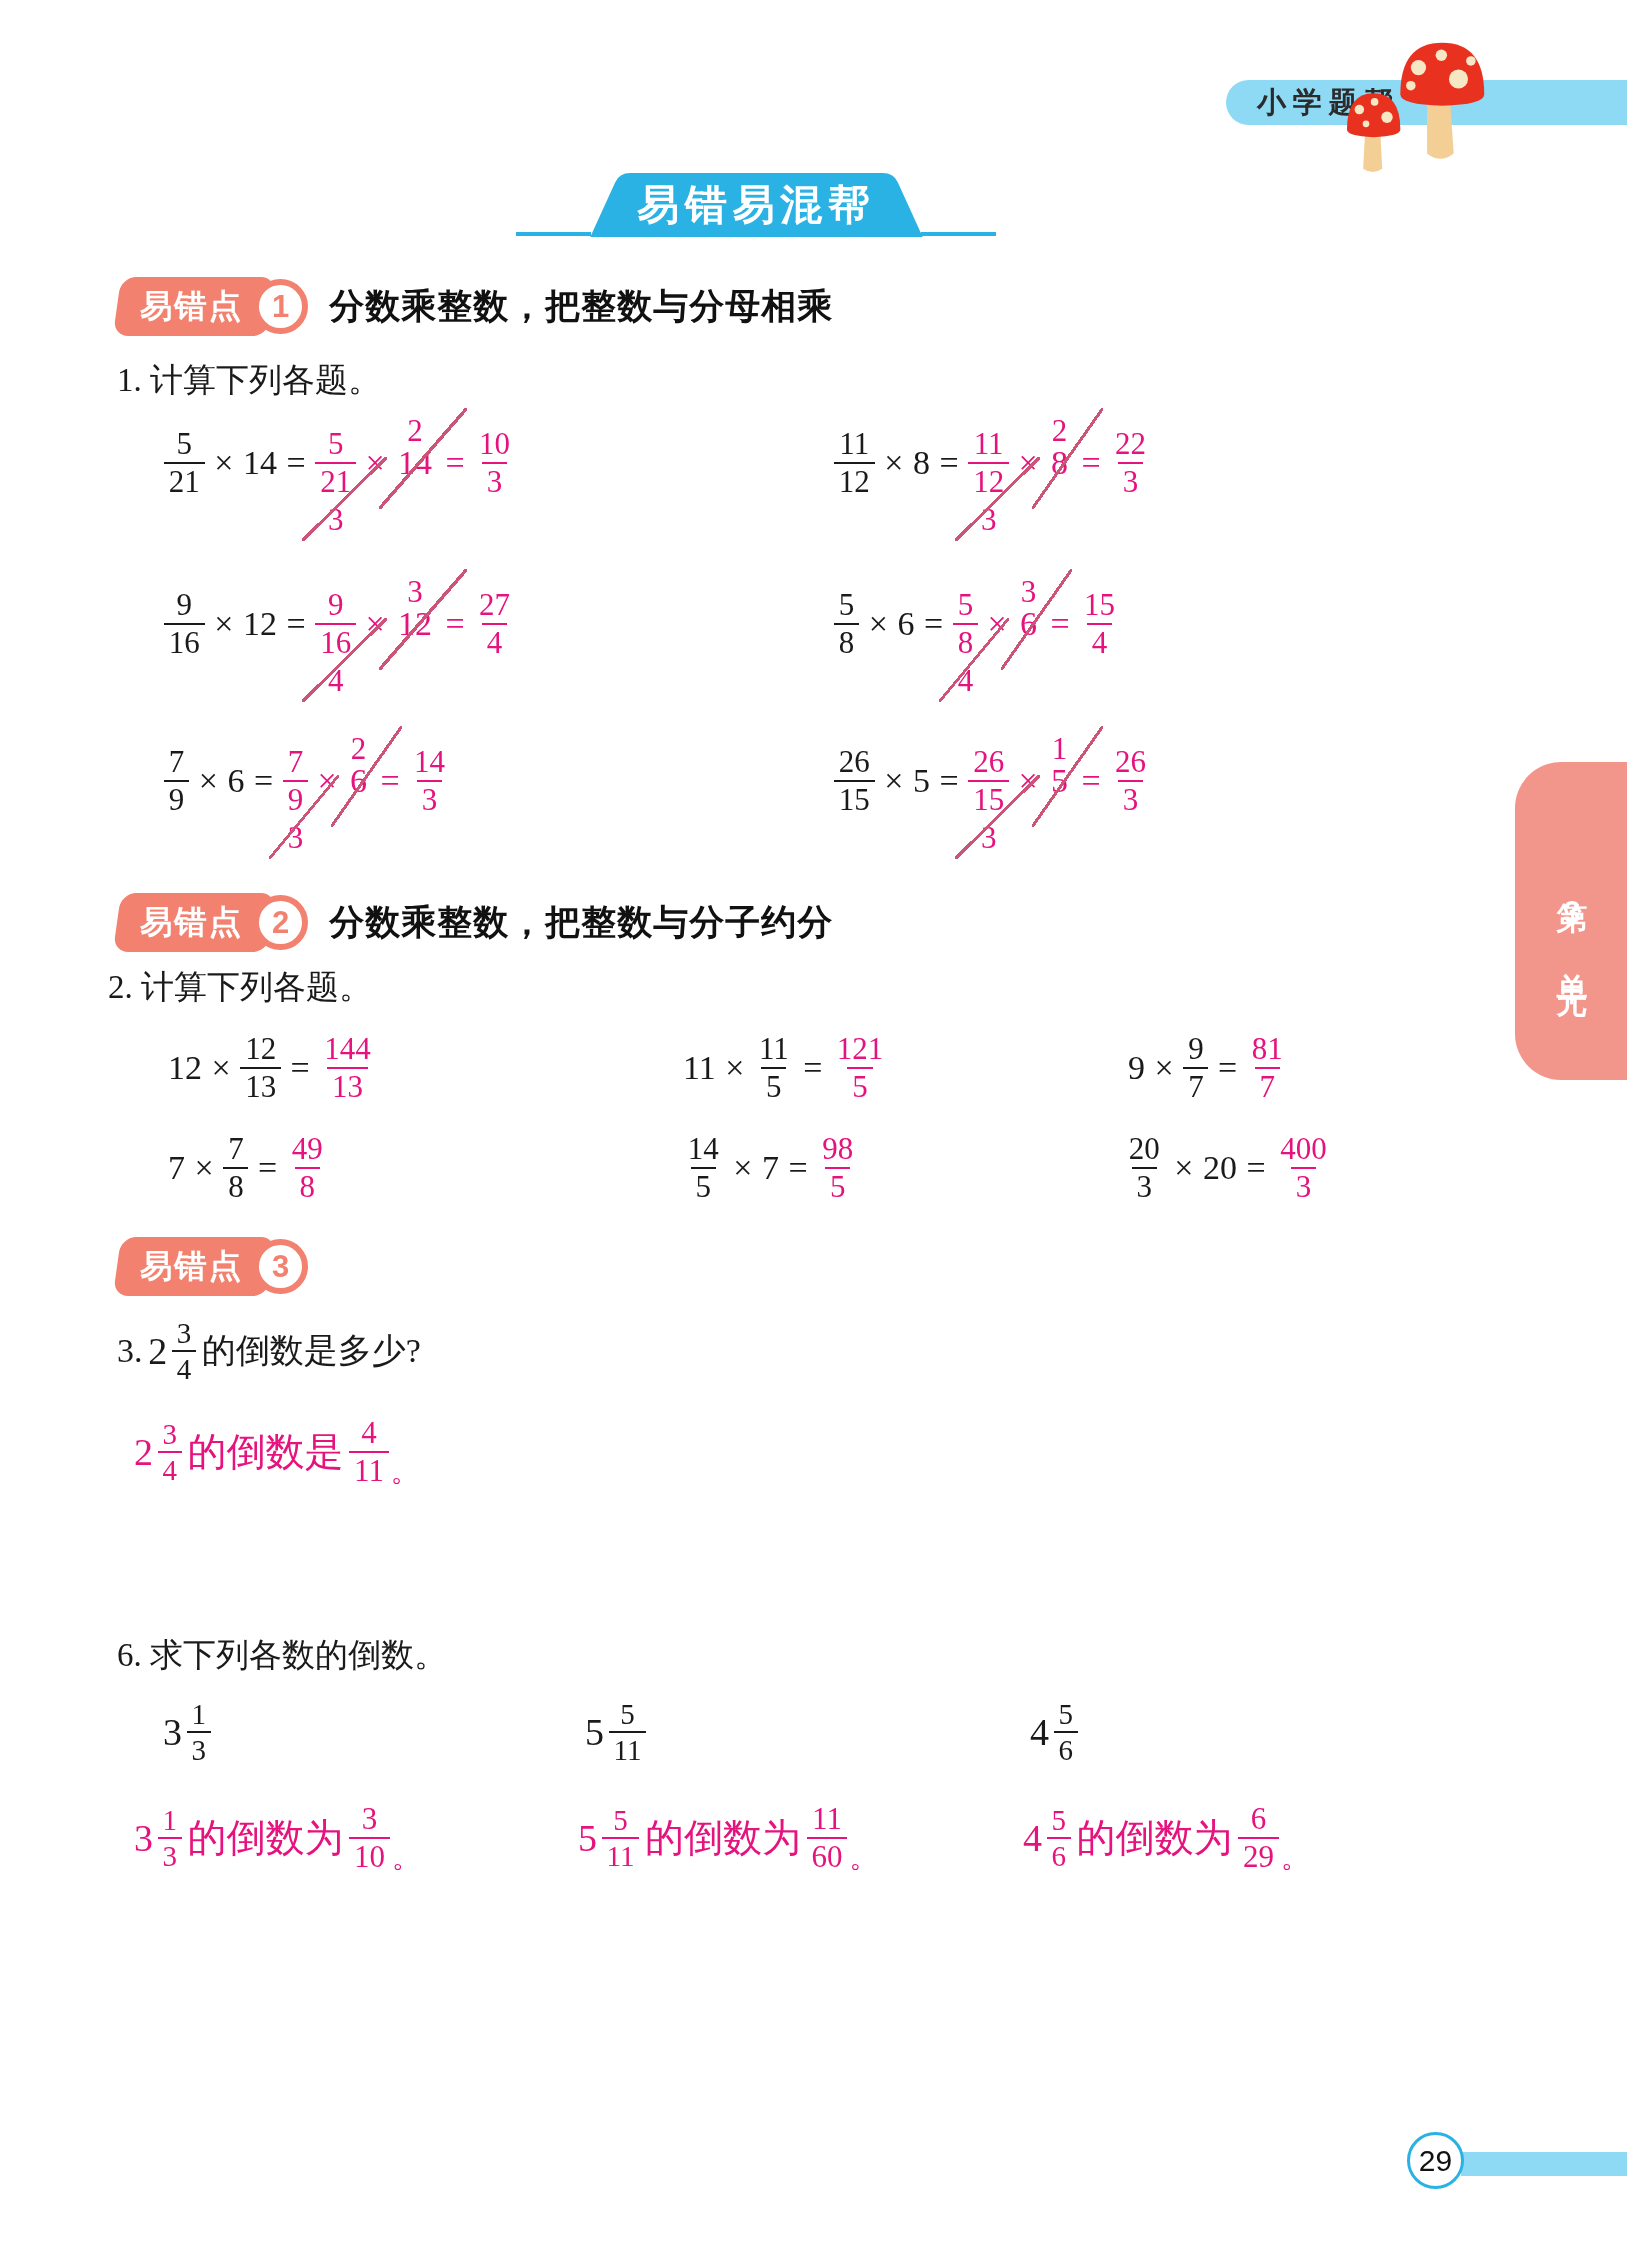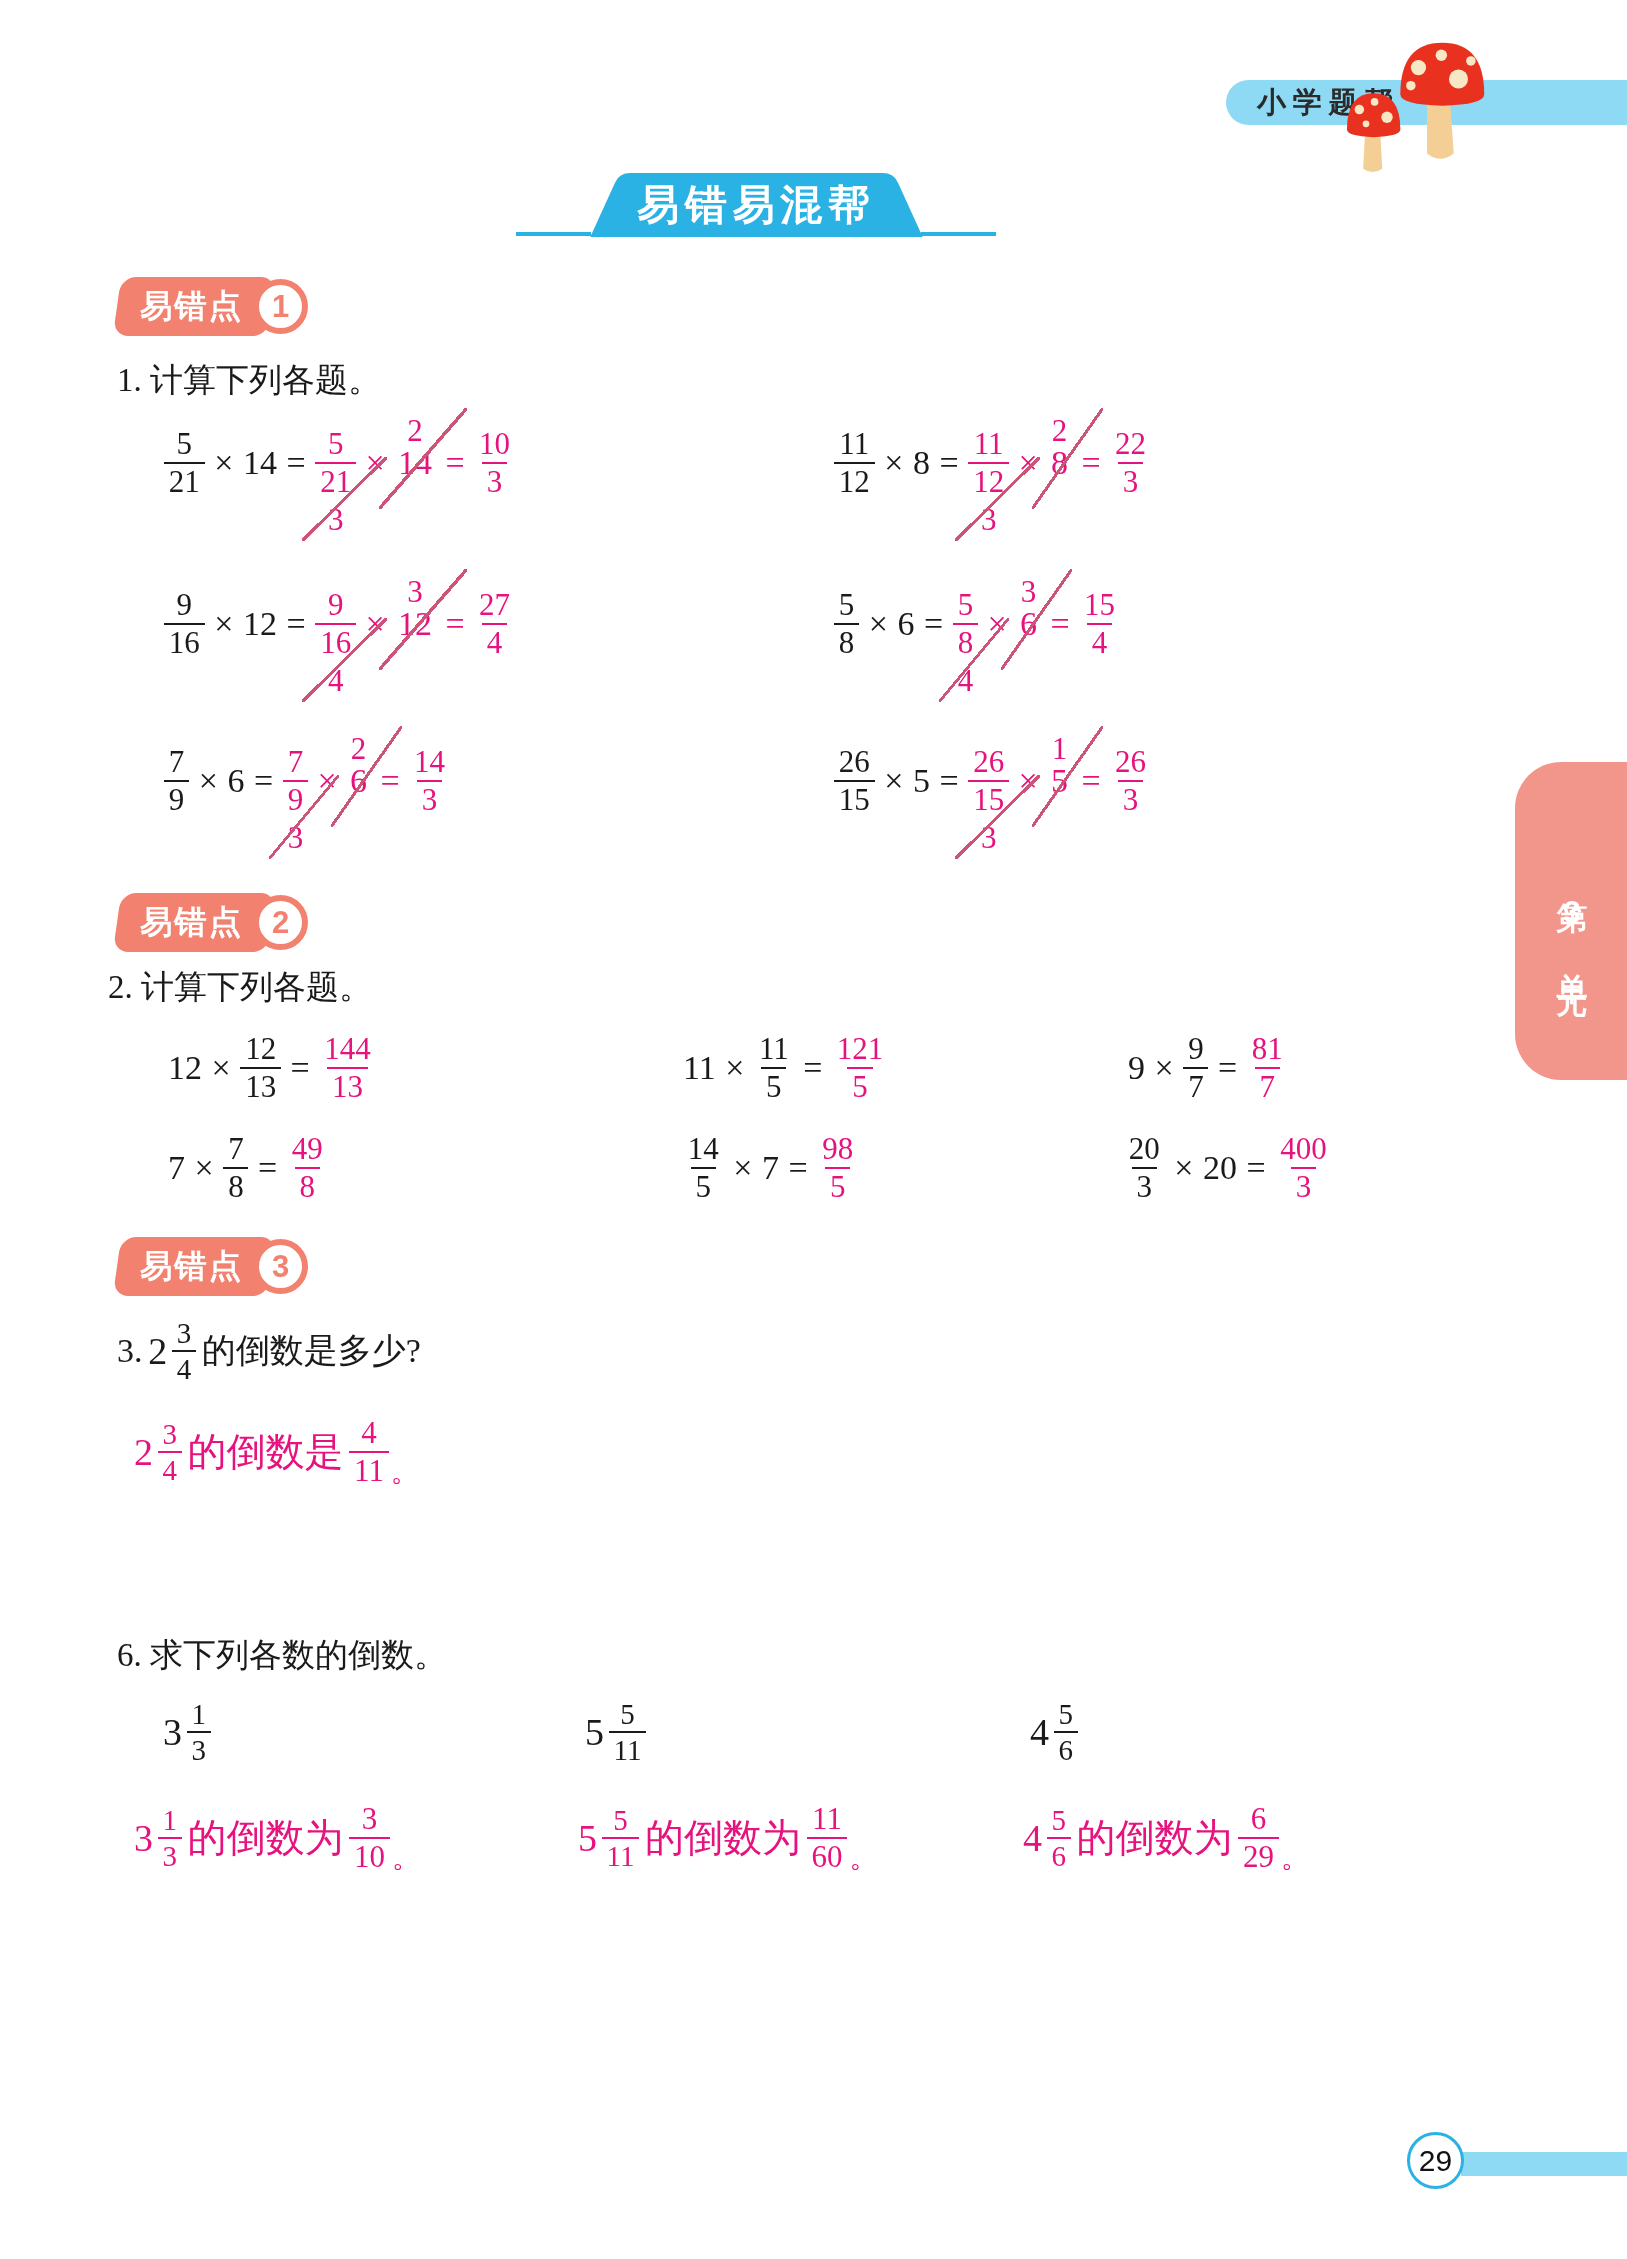--- a/index.html
+++ b/index.html
@@ -110,20 +110,21 @@
     <div class="banner-title sans">易错易混帮</div>
   </div>
   <div class="abs hline" style="left:516px;top:232px;width:75px"></div>
   <div class="abs hline" style="left:921px;top:232px;width:75px"></div>
 
   <div class="abs badge-row" style="left:117px;top:276px">
     <span class="pb">
       <span class="pb-tag sans"><span>易错点</span></span>
       <span class="pb-circ sans">1</span>
     </span>
+    <span class="sec-title sans">分数乘整数，把整数与分母相乘</span>
   </div>
   <div class="abs prompt" style="left:117px;top:358px">1. 计算下列各题。</div>
 
   <div class="abs eq" style="left:164px;top:423px">
     <span class="frac">
         <span>5</span>
         <span class="den">21</span>
       </span>
     <span class="op">×</span>
     <span class="int">14</span>
@@ -280,20 +281,21 @@
         <span>26</span>
         <span class="den">3</span>
       </span>
   </div>
 
   <div class="abs badge-row" style="left:117px;top:892px">
     <span class="pb">
       <span class="pb-tag sans"><span>易错点</span></span>
       <span class="pb-circ sans">2</span>
     </span>
+    <span class="sec-title sans">分数乘整数，把整数与分子约分</span>
   </div>
   <div class="abs prompt" style="left:108px;top:965px">2. 计算下列各题。</div>
 
   <div class="abs eq" style="left:168px;top:1028px">
     <span class="int">12</span>
     <span class="op">×</span>
     <span class="frac">
         <span>12</span>
         <span class="den">13</span>
       </span>

